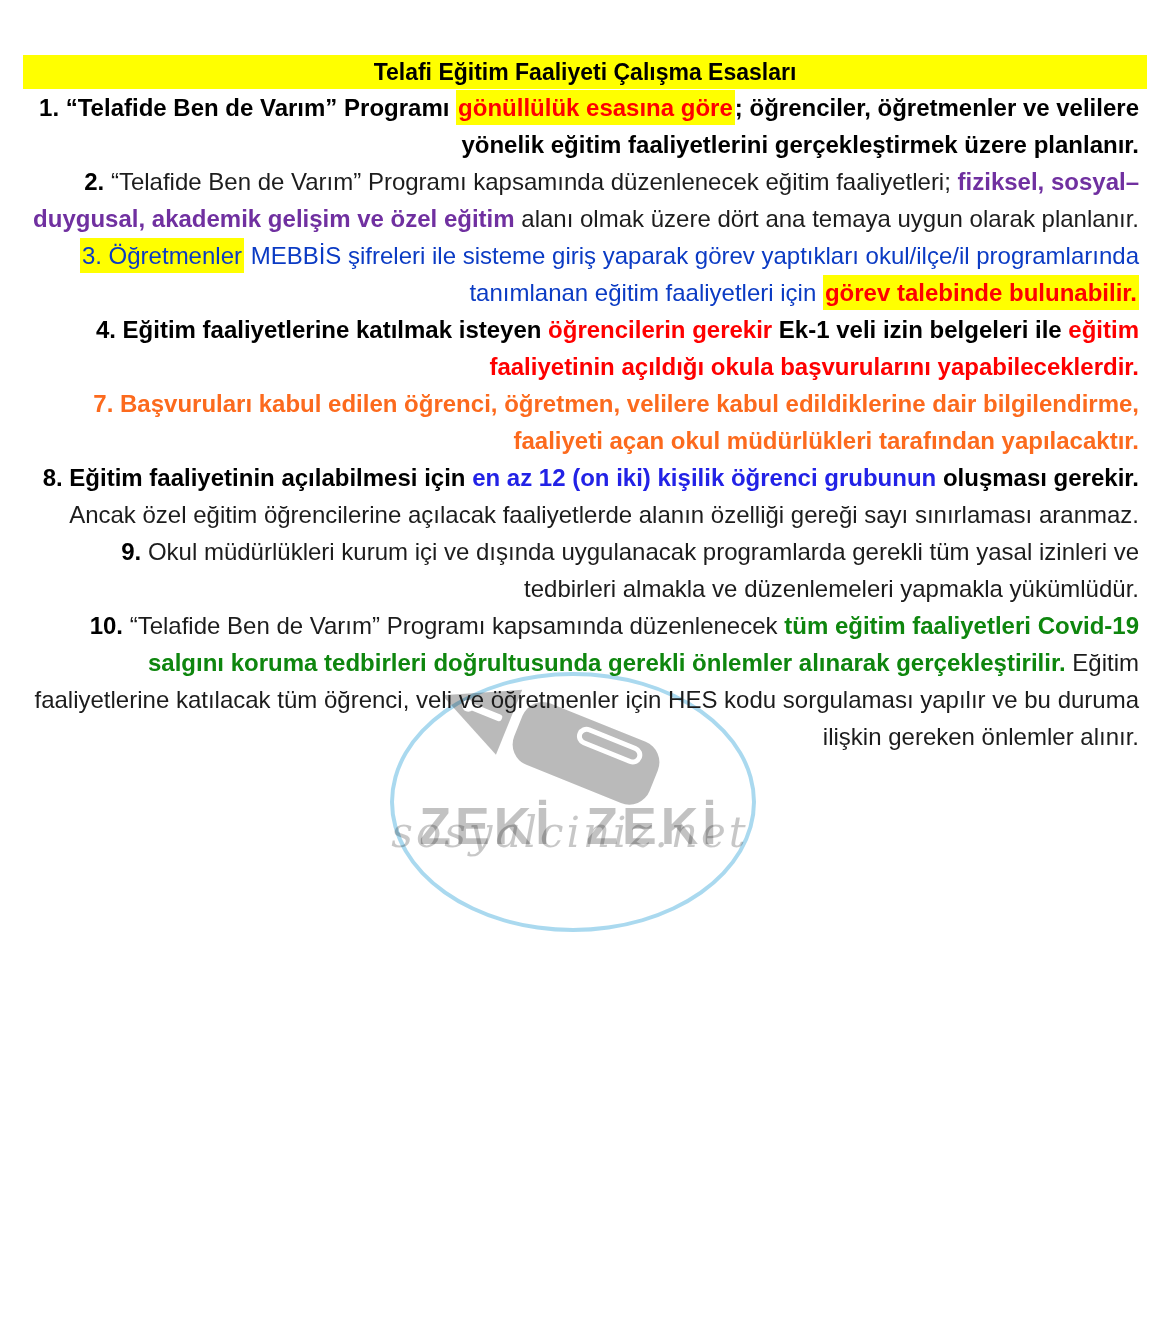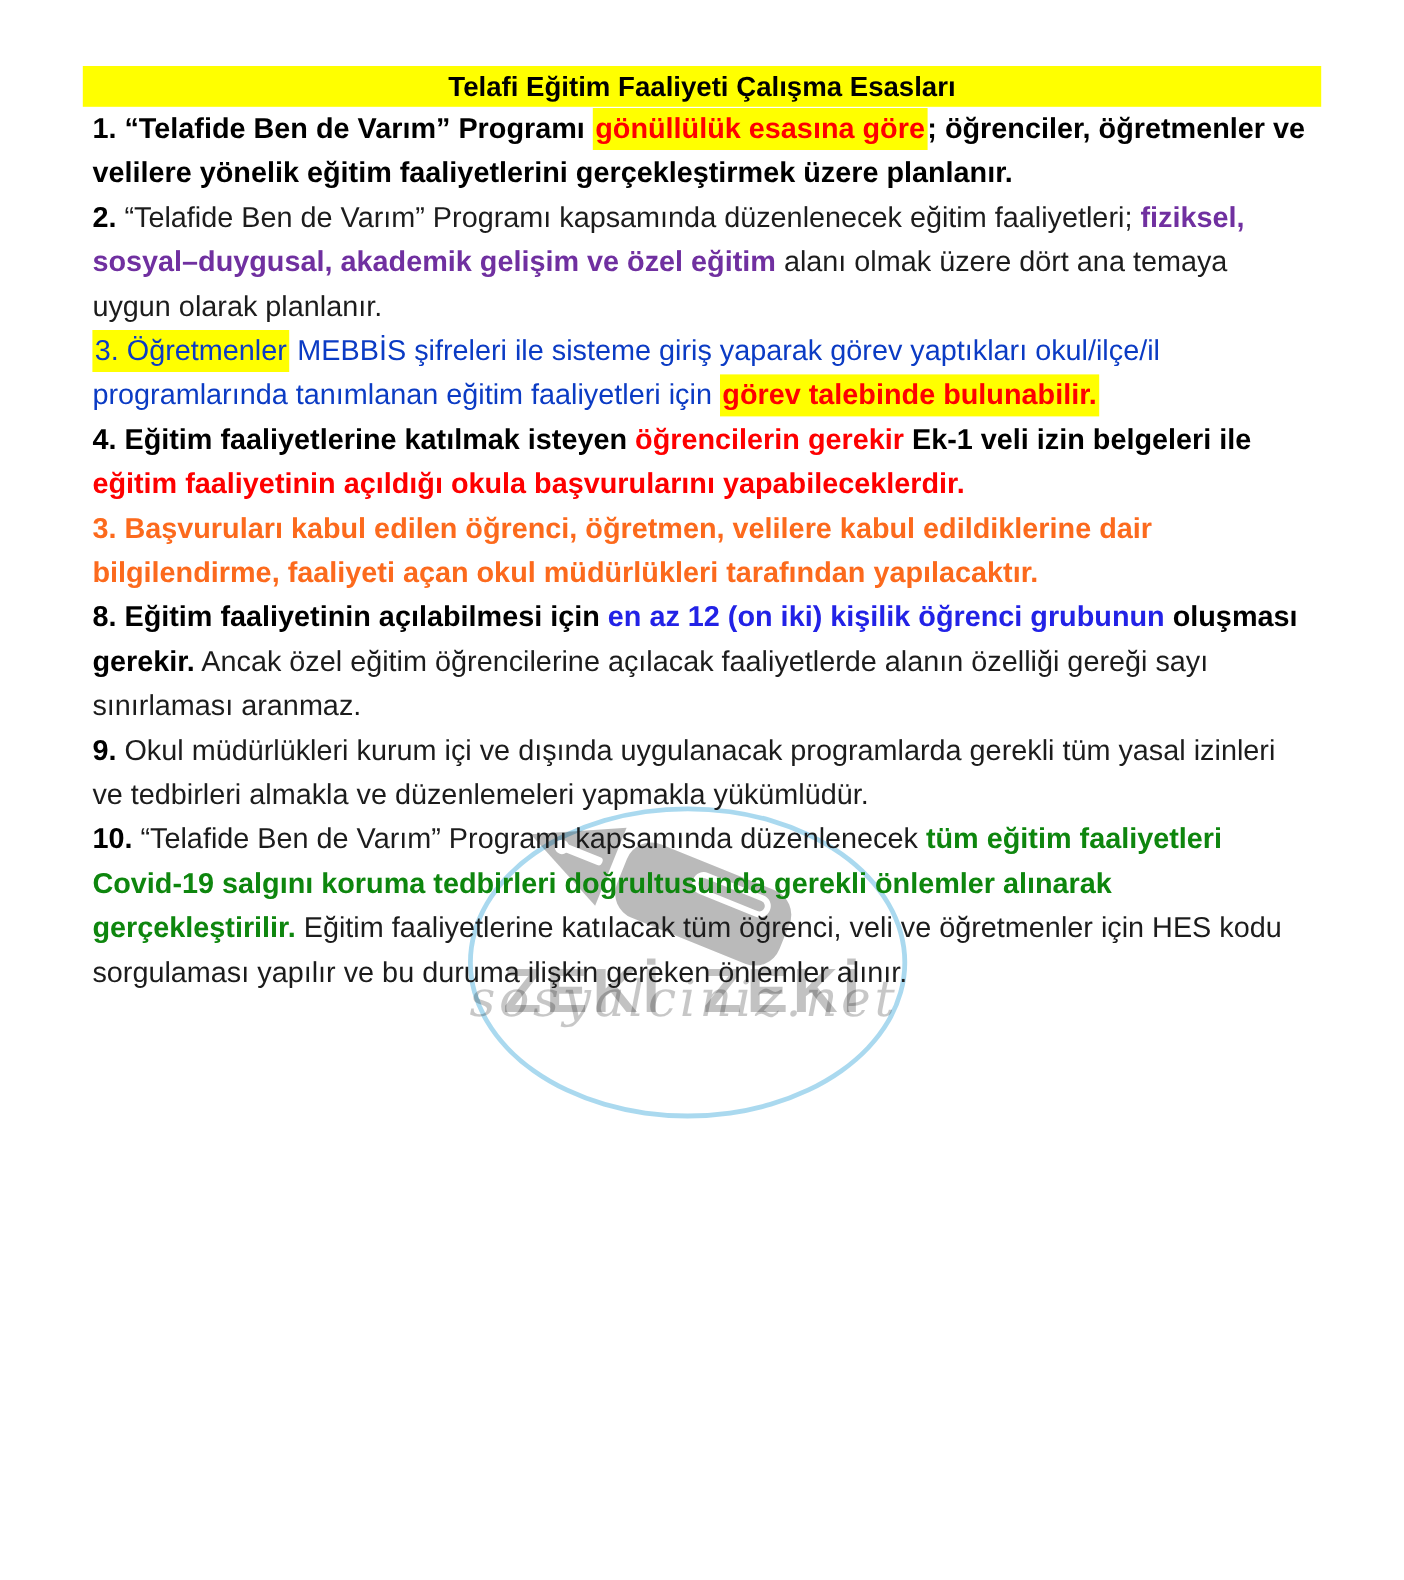--- a/index.html
+++ b/index.html
@@ -34,34 +34,35 @@
     position:absolute;left:70px;top:808px;width:1000px;
     text-align:center;
     font-family:"DejaVu Serif","Liberation Serif",serif;
     font-style:italic;
     font-size:42px;
     letter-spacing:3px;
     color:rgba(0,0,0,0.22);
     white-space:nowrap;
   }
   
-  .content{position:relative;z-index:1;padding:0 77px;}
+  .content{position:relative;z-index:1;padding:0 31px;}
   .doc-title{
     margin:55px -8px 0 -8px;
     background:var(--hl,#FFFF00);
     color:#000;
     font-size:23px;font-weight:bold;
     text-align:center;
     line-height:34px;height:34px;
   }
   p.para{
     margin:0;
     font-size:24px;
     line-height:37px;
     color:#1c1c1c;
+    text-align:right;
   }
   .p1{margin-top:30px}.p2{margin-top:38px}.p3{margin-top:27px}.p4{margin-top:30px}
   .p5{margin-top:24px}.p6{margin-top:33px}.p7{margin-top:30px}.p8{margin-top:30px}
   .p9{margin-top:22px}.p10{margin-top:14px}
   .t-b{font-weight:bold;color:#000;}
   .t-red{font-weight:bold;color:var(--red,#FE0000);}
   .t-blue{font-weight:normal;color:var(--blue,#0B3BC4);}
   .t-blue2{font-weight:bold;color:var(--blue2,#2222E6);}
   .t-purple{font-weight:bold;color:var(--purple,#7030A0);}
   .t-orange{font-weight:bold;color:var(--orange,#FC6A1D);}
@@ -102,21 +103,21 @@
     <p class="para p1"><span class="t-b">1. “Telafide Ben de Varım” Programı </span><span class="t-red hl">gönüllülük esasına göre</span><span class="t-b">; öğrenciler, öğretmenler ve velilere yönelik eğitim faaliyetlerini gerçekleştirmek üzere planlanır.</span></p>
 
     <p class="para p2"><span class="t-b">2.</span><span> “Telafide Ben de Varım” Programı kapsamında düzenlenecek eğitim faaliyetleri; </span><span class="t-purple">fiziksel, sosyal–duygusal, akademik gelişim ve özel eğitim</span><span> alanı olmak üzere dört ana temaya uygun olarak planlanır.</span></p>
 
     <p class="para p3"><span class="t-blue hl">3. Öğretmenler</span><span class="t-blue"> MEBBİS şifreleri ile sisteme giriş yaparak görev yaptıkları okul/ilçe/il programlarında tanımlanan eğitim faaliyetleri için </span><span class="t-red hl">görev talebinde bulunabilir.</span></p>
 
     <p class="para p4"><span class="t-b">4. Eğitim faaliyetlerine katılmak isteyen </span><span class="t-red">öğrencilerin gerekir </span><span class="t-b">Ek-1 veli izin belgeleri ile </span><span class="t-red">eğitim faaliyetinin açıldığı okula başvurularını yapabileceklerdir.</span></p>
 
 
 
-    <p class="para p7"><span class="t-orange">3. Başvuruları kabul edilen öğrenci, öğretmen, velilere kabul edildiklerine dair bilgilendirme, faaliyeti açan okul müdürlükleri tarafından yapılacaktır.</span></p>
+    <p class="para p7"><span class="t-orange">7. Başvuruları kabul edilen öğrenci, öğretmen, velilere kabul edildiklerine dair bilgilendirme, faaliyeti açan okul müdürlükleri tarafından yapılacaktır.</span></p>
 
     <p class="para p8"><span class="t-b">8. Eğitim faaliyetinin açılabilmesi için </span><span class="t-blue2">en az 12 (on iki) kişilik öğrenci grubunun </span><span class="t-b">oluşması gerekir.</span><span> Ancak özel eğitim öğrencilerine açılacak faaliyetlerde alanın özelliği gereği sayı sınırlaması aranmaz.</span></p>
 
     <p class="para p9"><span class="t-b">9.</span><span> Okul müdürlükleri kurum içi ve dışında uygulanacak programlarda gerekli tüm yasal izinleri ve tedbirleri almakla ve düzenlemeleri yapmakla yükümlüdür.</span></p>
 
     <p class="para p10"><span class="t-b">10.</span><span>  “Telafide Ben de Varım” Programı kapsamında düzenlenecek </span><span class="t-green">tüm eğitim faaliyetleri Covid-19 salgını koruma tedbirleri doğrultusunda gerekli önlemler alınarak gerçekleştirilir.</span><span> Eğitim faaliyetlerine katılacak tüm öğrenci, veli ve öğretmenler için HES kodu sorgulaması yapılır ve bu duruma ilişkin gereken önlemler alınır.</span></p>
 
   </div>
 </div>
 

